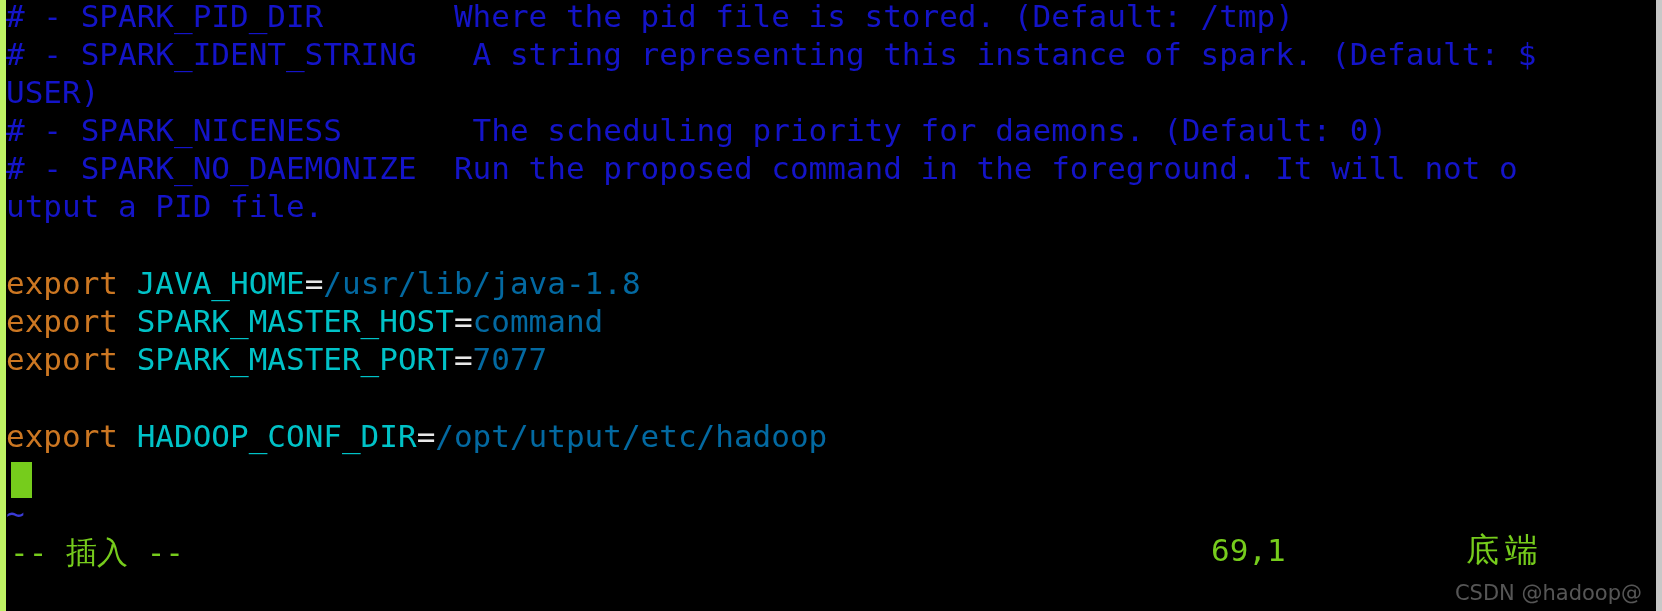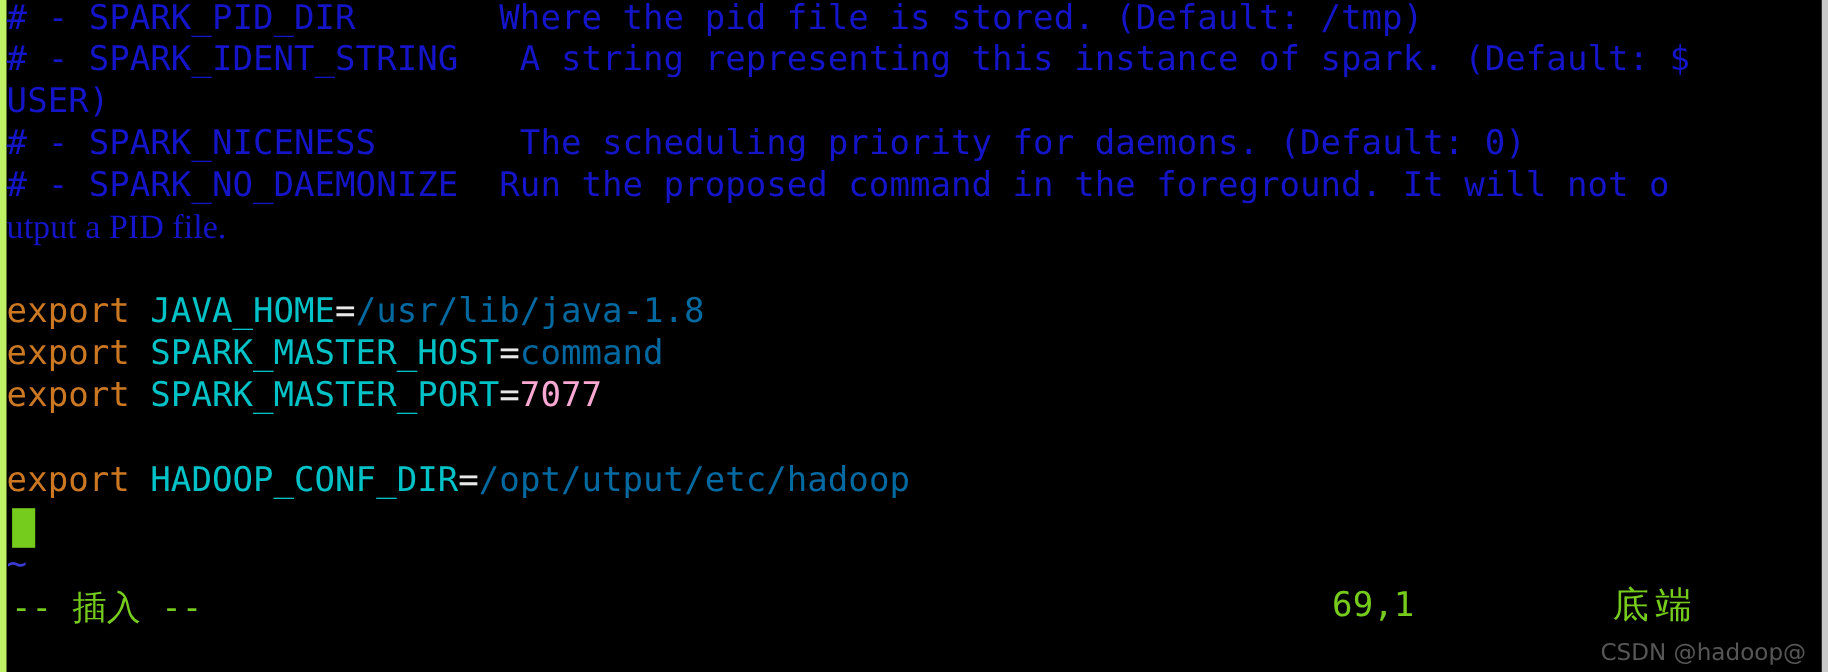--- a/index.html
+++ b/index.html
@@ -39,21 +39,21 @@
     line-height: 38.5px;
     letter-spacing: 0px;
     height: 38.5px;
   }
   
   .c-comment   { color: #1414c8; }
   .c-keyword   { color: #cc7722; }
   .c-ident     { color: #00c2c7; }
   .c-op        { color: #e8e8e8; }
   .c-value     { color: #0369a1; }
-  .c-number    { color: #f9a8d4; }
+  .c-number    { color: #0369a1; }
   .c-tilde     { color: #3a3ad6; }
 
   #cursor-block {
     position: absolute;
     background: #76cc1c;
     width: 21px;
     height: 36px;
   }
   #watermark {
     position: absolute;
@@ -100,21 +100,21 @@
     <div class="term-line" style="top:-3px;"><span class="c-comment"># - SPARK_PID_DIR</span><span class="c-comment">       </span><span class="c-comment">Where the pid file is stored. (Default: /tmp)</span></div>
 
     <div class="term-line" style="top:35px;"><span class="c-comment"># - SPARK_IDENT_STRING</span><span class="c-comment">   </span><span class="c-comment">A string representing this instance of spark. (Default: $</span></div>
 
     <div class="term-line" style="top:73px;"><span class="c-comment">USER)</span></div>
 
     <div class="term-line" style="top:111px;"><span class="c-comment"># - SPARK_NICENESS</span><span class="c-comment">       </span><span class="c-comment">The scheduling priority for daemons. (Default: 0)</span></div>
 
     <div class="term-line" style="top:149px;"><span class="c-comment"># - SPARK_NO_DAEMONIZE</span><span class="c-comment">  </span><span class="c-comment">Run the proposed command in the foreground. It will not o</span></div>
 
-    <div class="term-line" style="top:187px;font-family:Liberation Serif, serif;"><span class="c-comment">utput a PID file.</span></div>
+    <div class="term-line" style="top:187px;"><span class="c-comment">utput a PID file.</span></div>
 
     <div class="term-line" style="top:264px;"><span class="c-keyword">export</span><span> </span><span class="c-ident">JAVA_HOME</span><span class="c-op">=</span><span class="c-value">/usr/lib/java-1.8</span></div>
 
     <div class="term-line" style="top:302px;"><span class="c-keyword">export</span><span> </span><span class="c-ident">SPARK_MASTER_HOST</span><span class="c-op">=</span><span class="c-value">command</span></div>
 
     <div class="term-line" style="top:340px;"><span class="c-keyword">export</span><span> </span><span class="c-ident">SPARK_MASTER_PORT</span><span class="c-op">=</span><span class="c-number">7077</span></div>
 
     <div class="term-line" style="top:417px;"><span class="c-keyword">export</span><span> </span><span class="c-ident">HADOOP_CONF_DIR</span><span class="c-op">=</span><span class="c-value">/opt/utput/etc/hadoop</span></div>
 
     <div id="cursor-block" style="left:5px; top:462px;"></div>

